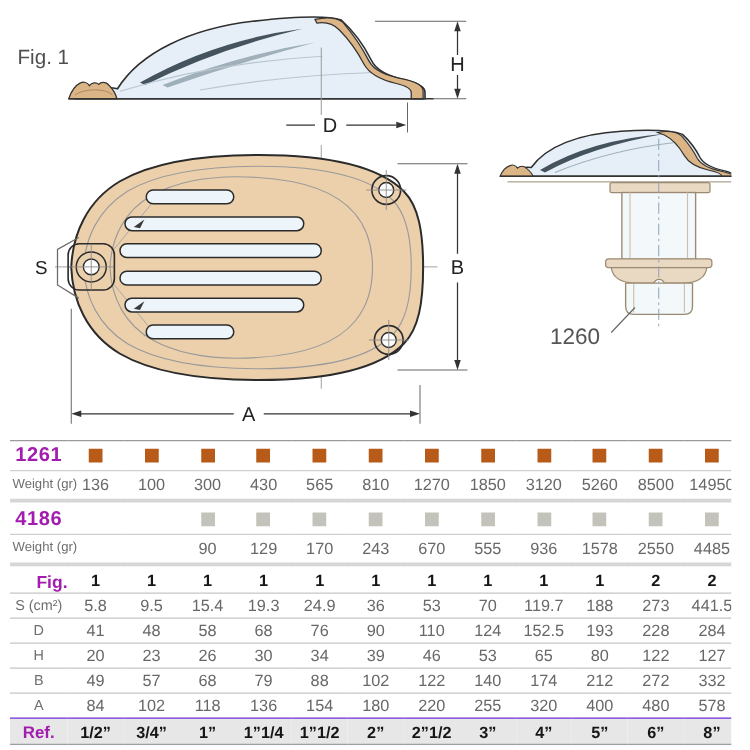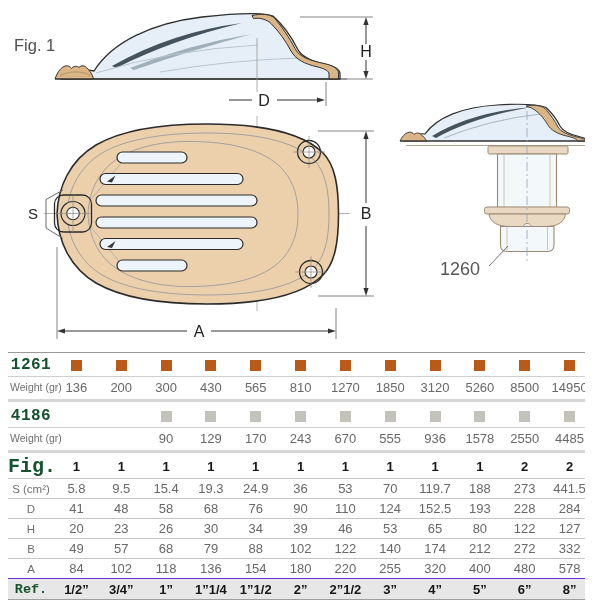--- a/index.html
+++ b/index.html
@@ -6,29 +6,29 @@
   .canvas{position:relative;width:585px;height:600px;background:#fff;overflow:hidden;
           font-family:"Liberation Sans",sans-serif;}
   svg text{font-family:"Liberation Sans",sans-serif;}
 
   
   .spec-table-wrap{position:absolute;left:8px;top:352px;width:584px;}
   table.spec{border-collapse:collapse;table-layout:fixed;width:584px;border-top:1px solid #9a9a9a;}
   table.spec td{padding:0;text-align:center;vertical-align:middle;white-space:nowrap;}
   col.c-label{width:46px;}
   tr.product-row td{height:23px;}
-  td.code{font-weight:bold;font-size:16px;color:#14532d;text-align:left;padding-left:5px;letter-spacing:.5px;font-family:Liberation Mono, monospace;}
+  td.code{font-weight:bold;font-size:16px;color:#a21caf;text-align:left;padding-left:5px;letter-spacing:.5px;}
   .sq{display:inline-block;width:11px;height:11px;vertical-align:middle;}
   tr.weight-row td{height:20px;border-top:1px solid #cfcfcf;}
   td.lbl.gray{font-size:10.5px;color:#6f6f6f;text-align:left;padding-left:2px;}
   td.val{font-size:13px;color:#686868;}
   tr.sep-row td{height:3px;background:#d6d6d6;border-top:2px solid #fff;border-bottom:2px solid #fff;}
   tr.spec-row td{height:19px;border-top:1px solid #c6c6c6;}
   tr.spec-row td.lbl.gray{text-align:center;padding-left:0;font-size:11.5px;}
-  tr.spec-row.bold td.code{font-size:20px;text-align:left;padding-left:0;letter-spacing:0;}
+  tr.spec-row.bold td.code{font-size:14px;text-align:right;padding-left:0;letter-spacing:0;}
   td.val.strong{font-weight:bold;font-size:13px;color:#161616;}
   tr.spec-row.ref td{background:#e7e7e7;border-top:1px solid #6d28d9;border-bottom:1px solid #9e9e9e;height:20px;}
   tr.spec-row.ref td.code{font-size:13.5px;text-align:center;padding-left:0;letter-spacing:0;}
 </style>
 </head>
 <body>
 
 <div class="canvas">
 
   <svg width="600" height="352" viewBox="0 0 600 352">
@@ -158,21 +158,21 @@
             <td class="marker-cell"><span class="sq" style="background: rgb(184, 90, 24);"></span></td>
             <td class="marker-cell"><span class="sq" style="background: rgb(184, 90, 24);"></span></td>
             <td class="marker-cell"><span class="sq" style="background: rgb(184, 90, 24);"></span></td>
             <td class="marker-cell"><span class="sq" style="background: rgb(184, 90, 24);"></span></td>
             <td class="marker-cell"><span class="sq" style="background: rgb(184, 90, 24);"></span></td>
             <td class="marker-cell"><span class="sq" style="background: rgb(184, 90, 24);"></span></td>
           </tr>
           <tr class="weight-row">
             <td class="lbl gray">Weight (gr)</td>
             <td class="val">136</td>
-            <td class="val">200</td>
+            <td class="val">100</td>
             <td class="val">300</td>
             <td class="val">430</td>
             <td class="val">565</td>
             <td class="val">810</td>
             <td class="val">1270</td>
             <td class="val">1850</td>
             <td class="val">3120</td>
             <td class="val">5260</td>
             <td class="val">8500</td>
             <td class="val">14950</td>

